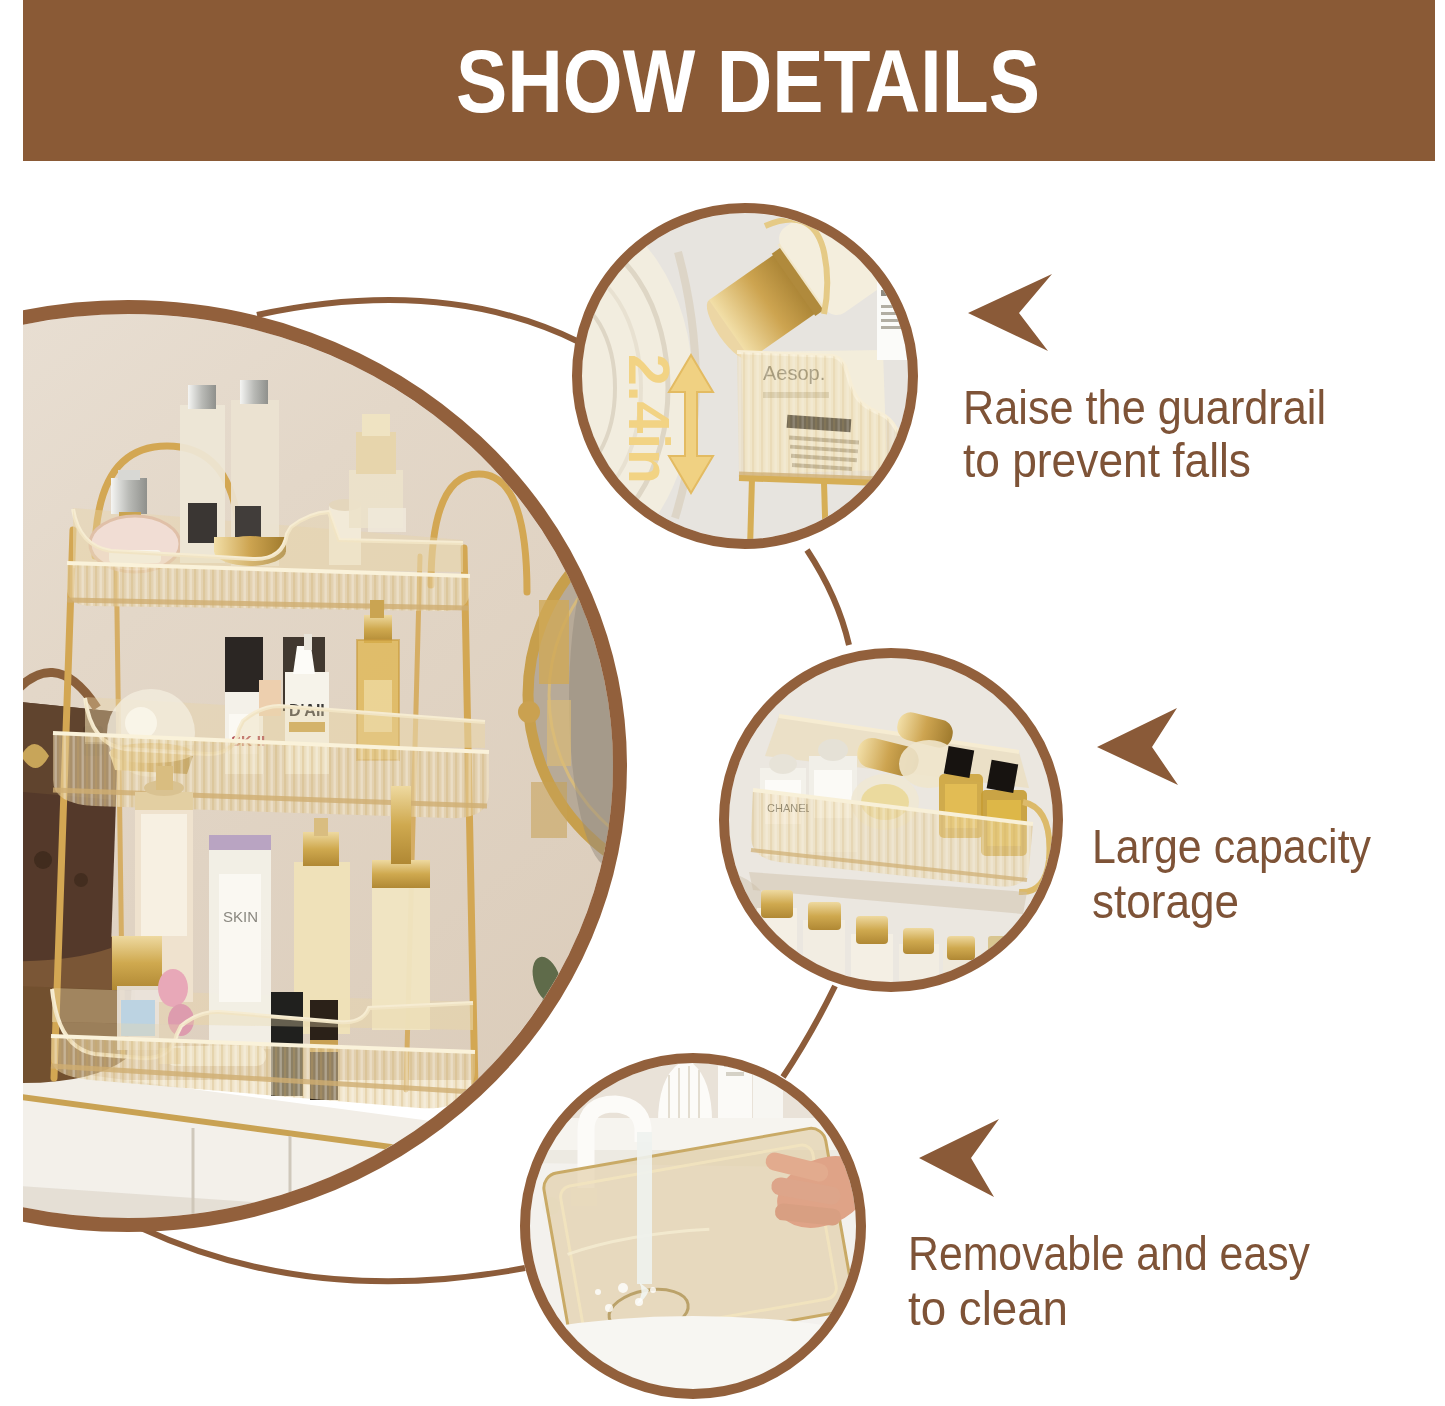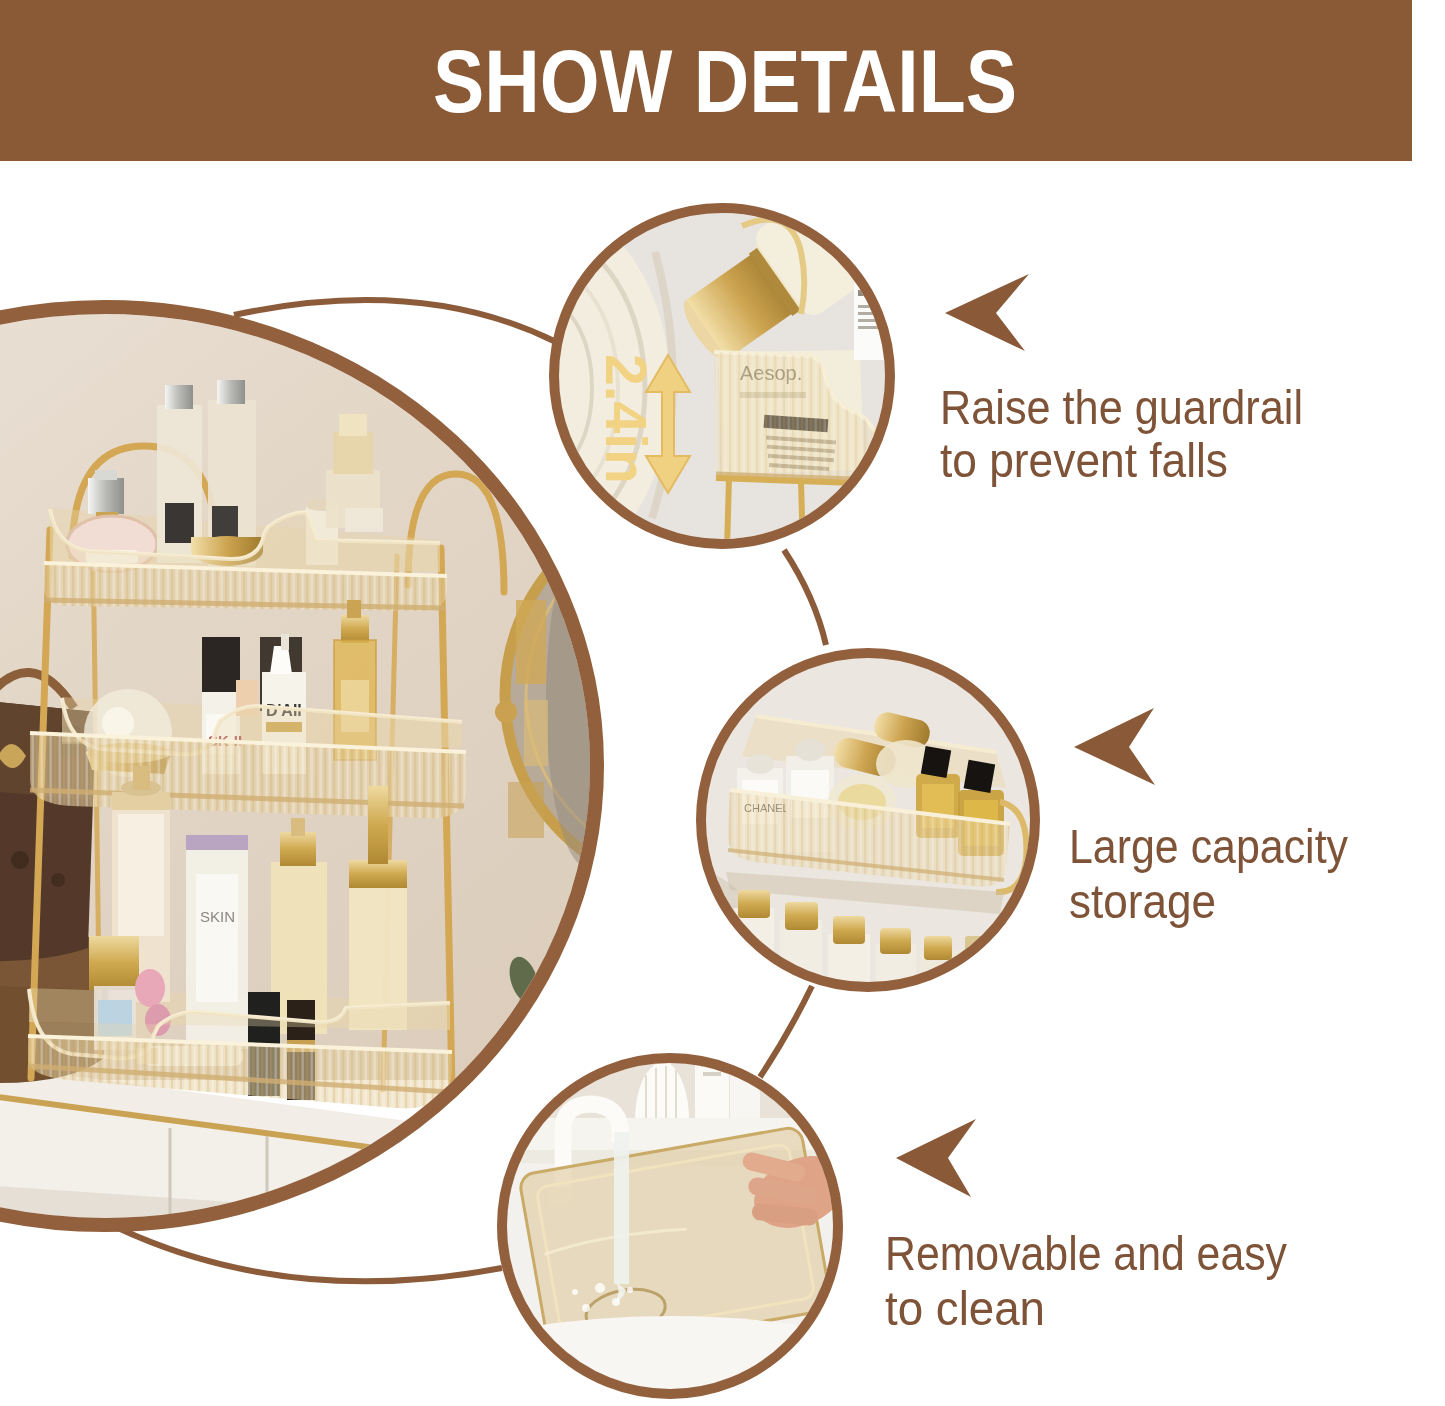--- a/index.html
+++ b/index.html
@@ -1,16 +1,16 @@
 <!DOCTYPE html>
 <html><head>
 <meta charset="utf-8">
 <style>
 html,body{margin:0;padding:0;background:#ffffff;}
-#page{position:relative;width:1412px;height:1406px;background:#ffffff;overflow:hidden;}
+#page{position:relative;width:1412px;height:1406px;background:#ffffff;overflow:hidden;margin-left:23px;}
 svg{display:block;position:absolute;top:0;left:0;}
 </style>
 </head>
 <body>
 <div id="page">
 <svg width="1445" height="1406" viewBox="0 0 1445 1406" font-family="Liberation Sans, sans-serif">
 <defs>
   <clipPath id="clipMain">
           <ellipse cx="105" cy="766" rx="485" ry="452"></ellipse>
         </clipPath>

